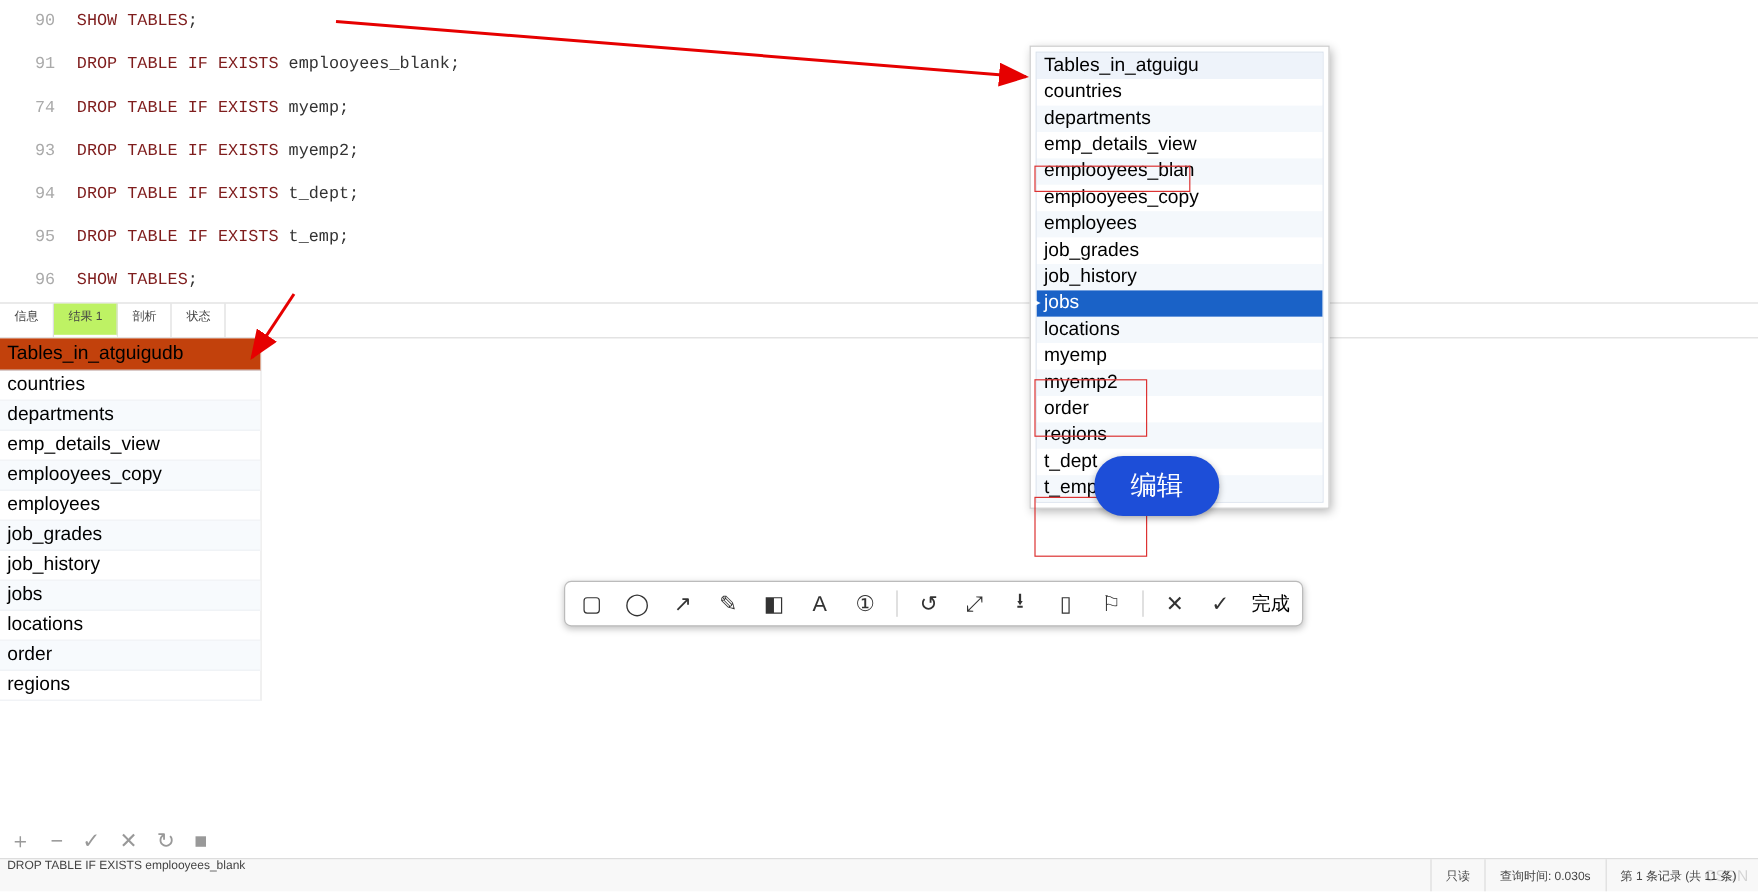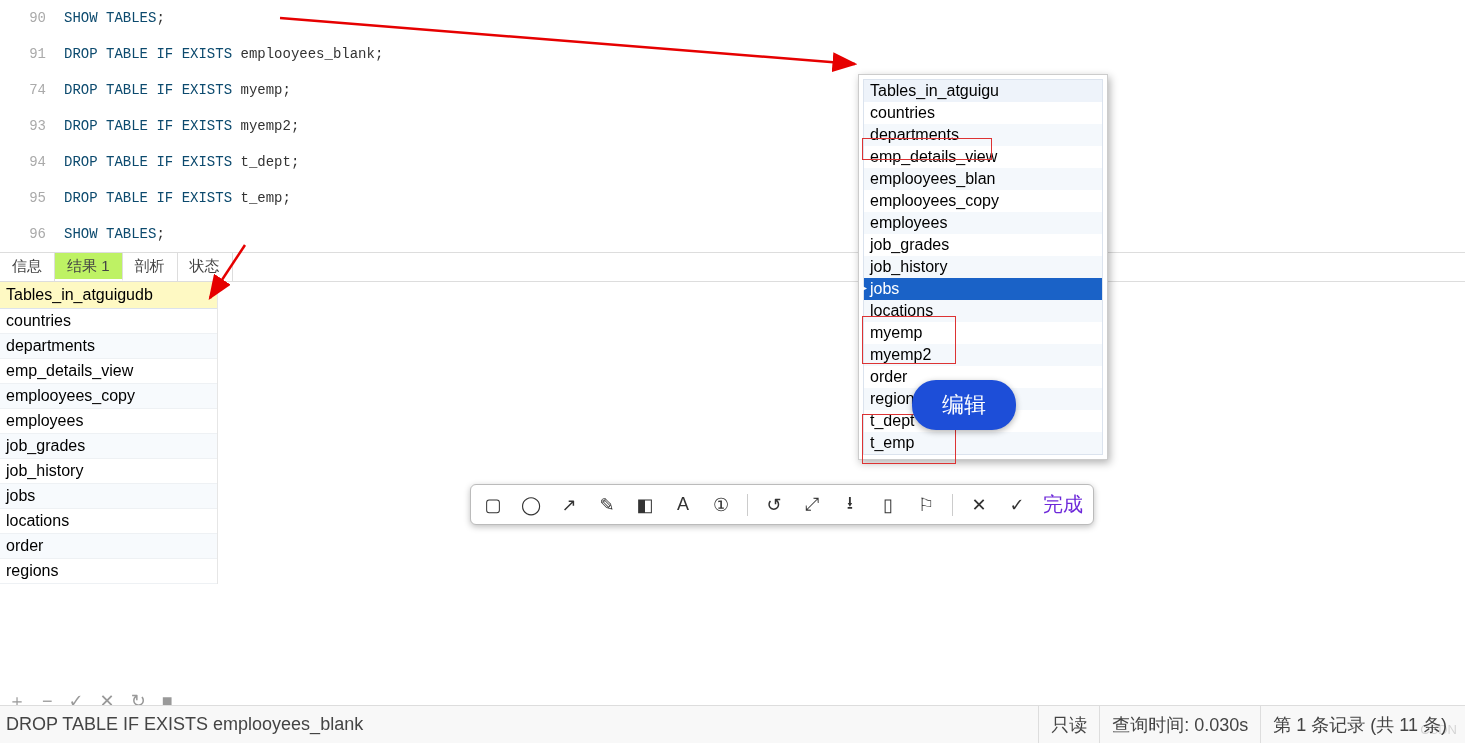--- a/index.html
+++ b/index.html
@@ -1,46 +1,46 @@
 <!DOCTYPE html>
 <html><head>
 <meta charset="utf-8">
 <style>
   * { box-sizing: border-box; margin: 0; padding: 0; }
   body { font-family: "Segoe UI", Tahoma, sans-serif; font-size: 14px; background: #fff; color: #000; width: 1465px; position: relative; overflow: hidden; height: 743px; }
   .editor { font-family: "Consolas","Courier New",monospace; font-size: 14px; line-height: 36px; padding-left: 4px; position: relative; }
   .editor .line { display: flex; align-items: baseline; }
   .editor .ln { width: 60px; text-align: right; color: #aaa; padding-right: 18px; user-select: none; }
   .editor .code {}
-  .kw { color: #0c4a6e; }
+  .kw { color: #7f1d1d; }
   .id { color: #333; }
   .pn { color: #333; }
-  .tabs { display: flex; height: 30px; border-top: 1px solid #ddd; border-bottom: 1px solid #ddd; align-items: stretch; font-size: 15px; }
+  .tabs { display: flex; height: 30px; border-top: 1px solid #ddd; border-bottom: 1px solid #ddd; align-items: stretch; font-size: 10px; }
   .tabs .tab { padding: 4px 12px 2px 12px; border-right: 1px solid #ddd; color: #444; cursor: pointer; }
   .tabs .tab.active { background: #bef264; border-bottom: 2px solid #fff; position: relative; }
   .grid { width: 218px; font-size: 16px; border-right: 1px solid #e6e6e6; }
-  .grid .hdr { padding: 4px 6px; background: #fef9c3; border-bottom: 1px solid #dce3ec; font-size: 16px; }
+  .grid .hdr { padding: 4px 6px; background: #c2410c; border-bottom: 1px solid #dce3ec; font-size: 16px; }
   .grid .row { padding: 3px 6px; border-bottom: 1px solid #eef1f4; position: relative; font-size: 16px; }
   .grid .row.alt { background: #f7fafd; }
   .grid .row.cur::before { content: "▸"; position: absolute; left: -12px; color: #777; font-size: 11px; top: 6px; }
-  .popup { position: absolute; top: 38px; left: 858px; width: 250px; background: #fff; border: 1px solid #ccc; box-shadow: 2px 3px 8px rgba(0,0,0,0.3); padding: 4px; margin-top: 36px; }
+  .popup { position: absolute; top: 38px; left: 858px; width: 250px; background: #fff; border: 1px solid #ccc; box-shadow: 2px 3px 8px rgba(0,0,0,0.3); padding: 4px; }
   .popup-inner { border: 1px solid #dbe3ee; }
   .popup .prow { padding: 2px 6px; font-size: 16px; background: #fff; border-bottom: 0; position: relative; }
   .popup .prow.alt { background: #f4f8fc; }
   .popup .prow.sel { background: #1a62c7; color: #fff; }
   .popup .prow.sel::before { content: "▸"; position: absolute; left: -2px; color: #fff; font-size: 10px; top: 4px; }
   .popup .prow.hdr2 { background: #eef3fa; }
   .redbox { position: absolute; border: 1px solid #d33; pointer-events: none; }
   .edit-badge { position: absolute; top: 380px; left: 912px; background: #1d4ed8; color: #fff; padding: 10px 30px; border-radius: 24px; font-size: 22px; box-shadow: 0 2px 6px rgba(0,0,0,0.3); }
   .anno-toolbar { position: absolute; top: 484px; left: 470px; background: #fff; border: 1px solid #bbb; border-radius: 6px; box-shadow: 0 2px 6px rgba(0,0,0,0.25); padding: 6px 10px; display: flex; align-items: center; gap: 14px; font-size: 18px; }
   .anno-toolbar .btn { width: 24px; height: 24px; display: flex; align-items: center; justify-content: center; color: #333; cursor: pointer; }
   .anno-toolbar .sep { width: 1px; height: 22px; background: #ccc; }
   .bottom-tools { position: absolute; bottom: 28px; left: 4px; display: flex; gap: 8px; color: #999; font-size: 18px; align-items: center; }
   .bottom-tools .tb { padding: 2px 4px; }
-  .statusbar { position: absolute; bottom: 0; left: 0; right: 0; height: 38px; background: #f8f8f8; border-top: 1px solid #ddd; display: flex; align-items: center; font-size: 18px; color: #444; padding: 0 6px; }
+  .statusbar { position: absolute; bottom: 0; left: 0; right: 0; height: 28px; background: #f8f8f8; border-top: 1px solid #ddd; display: flex; font-size: 10px; color: #444; padding: 0 6px; }
   .statusbar .spacer { flex: 1; }
   .statusbar .cell { padding: 0 12px; border-left: 1px solid #ddd; height: 100%; display: flex; align-items: center; }
   svg.arrow { position: absolute; top: 0; left: 0; pointer-events: none; }
   .watermark { position: absolute; right: 8px; bottom: 6px; color: rgba(0,0,0,0.15); font-size: 13px; }
 </style>
 </head>
 <body>
 
 <div class="editor" id="editor">
     <div class="line">
@@ -143,21 +143,21 @@
   <span class="btn">①</span>
   <span class="sep"></span>
   <span class="btn">↺</span>
   <span class="btn">⤢</span>
   <span class="btn">⭳</span>
   <span class="btn">▯</span>
   <span class="btn">⚐</span>
   <span class="sep"></span>
   <span class="btn">✕</span>
   <span class="btn">✓</span>
-  <span style="font-size:20px;color:#6d28d9;font-family:Liberation Mono, monospace;">完成</span>
+  <span style="font-size:16px;color:#000000;font-family:Liberation Mono, monospace;">完成</span>
 </div>
 
 <div class="bottom-tools" id="btools">
     <span class="tb">＋</span>
     <span class="tb">−</span>
     <span class="tb">✓</span>
     <span class="tb">✕</span>
     <span class="tb">↻</span>
     <span class="tb">■</span>
   </div>

